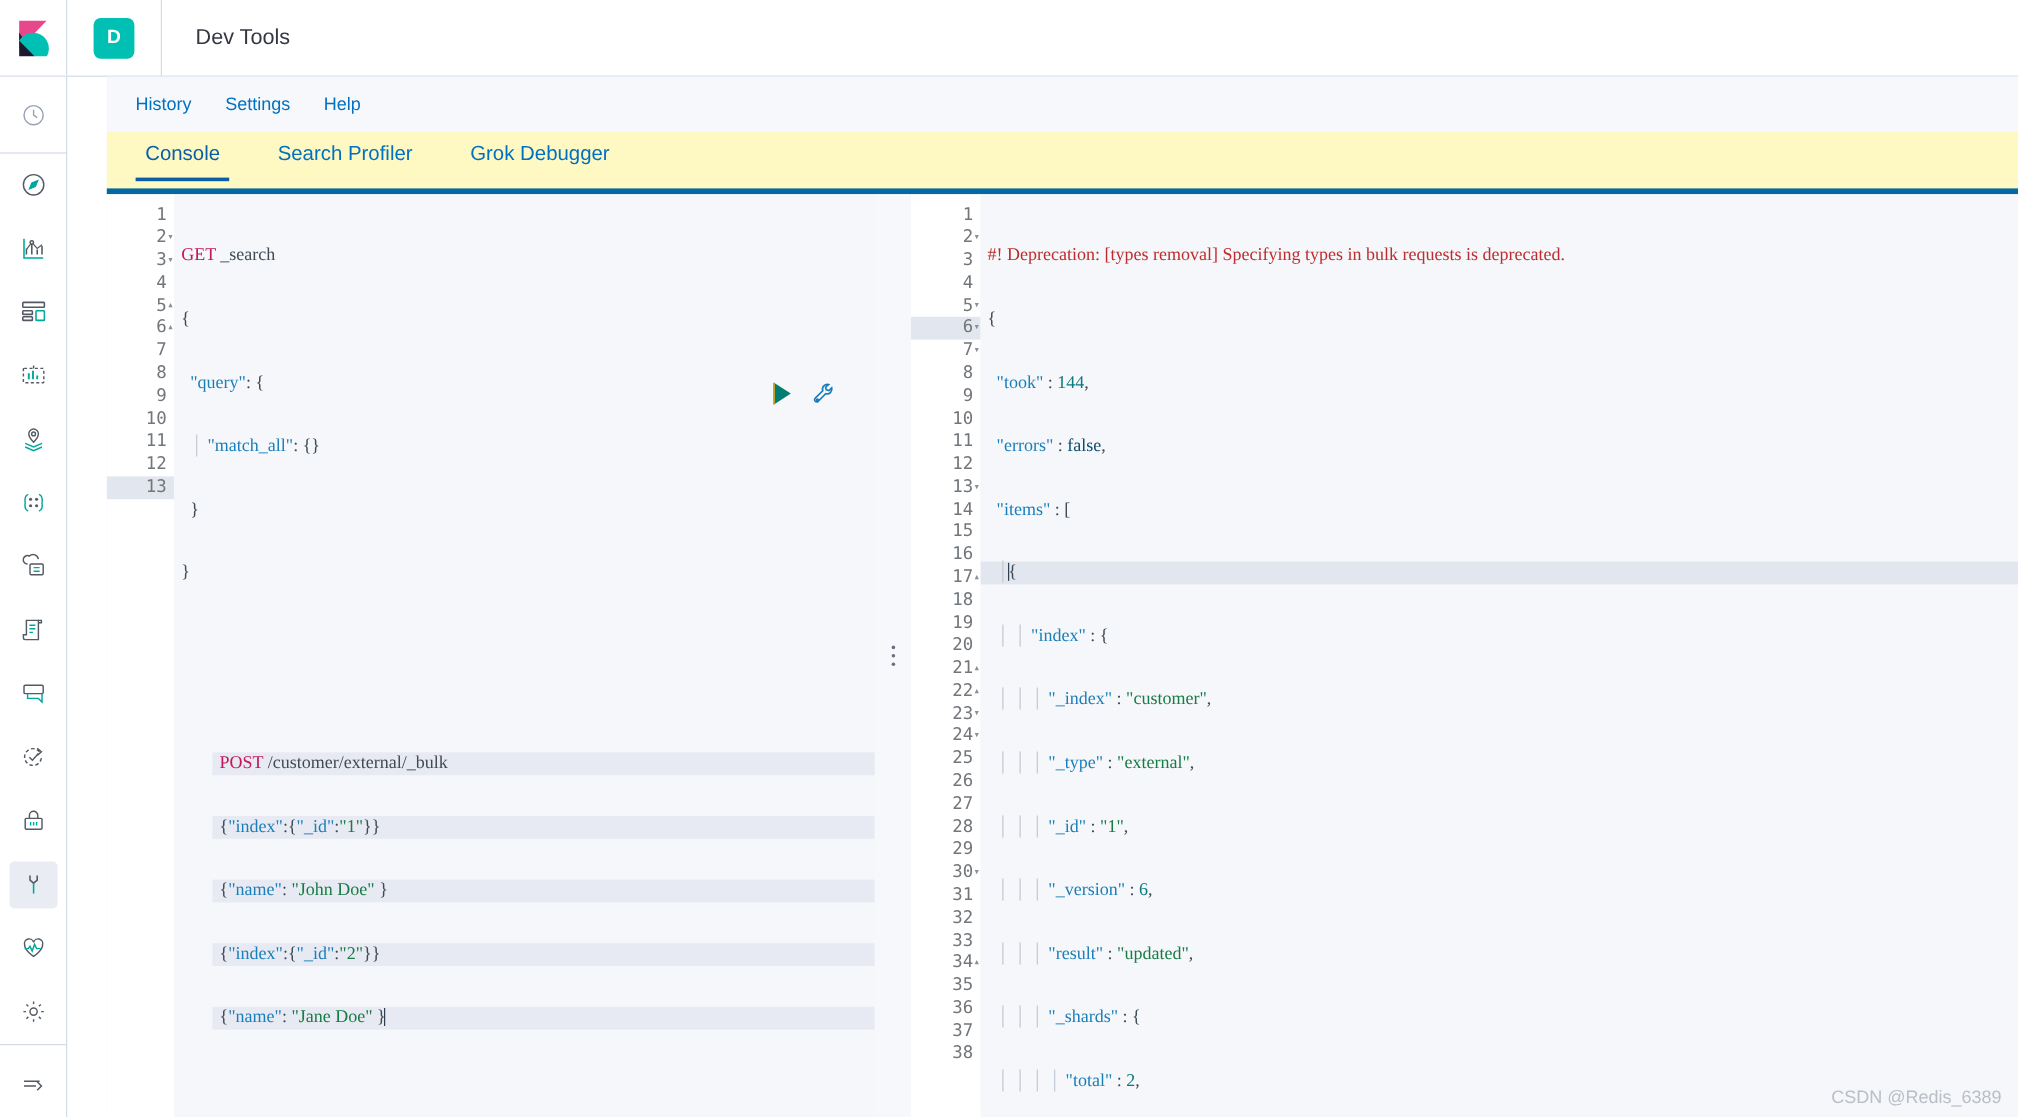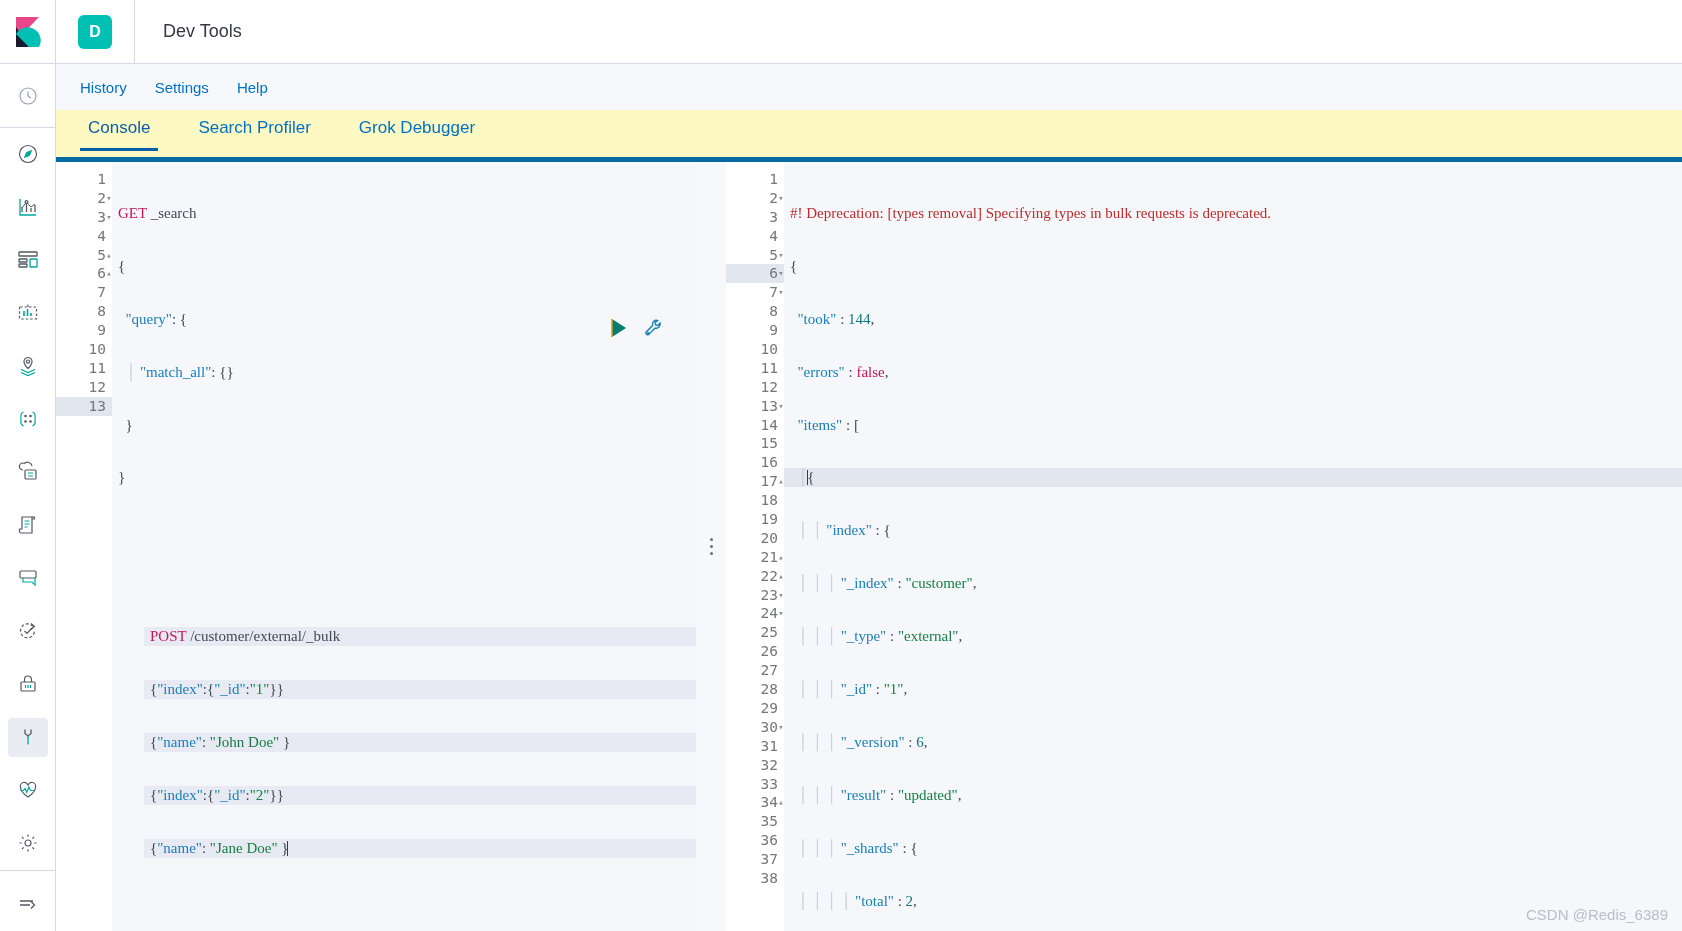--- a/index.html
+++ b/index.html
@@ -33,21 +33,21 @@
     width: 34px; height: 34px; border-radius: 6px;
     background: #00bfb3; color: #ffffff;
     display: flex; align-items: center; justify-content: center;
     font-size: 16px; font-weight: 600;
   }
   .app-title {
     padding-left: 28px; font-size: 18px; color: #343741; font-weight: 400;
   }
 
   
-  .body-row { flex: 1; display: flex; min-height: 0; }
+  .body-row { flex: 1; display: flex; min-height: 0; gap: 33px; }
 
   .rail {
     width: 56px; min-width: 56px;
     background: #ffffff;
     border-right: 1px solid #d3dae6;
     display: flex; flex-direction: column; align-items: center;
     position: relative;
   }
   .rail-sep { width: 100%; height: 1px; background: #d3dae6; }
   .rail-item {
@@ -136,21 +136,21 @@
   }
   .code .cl.hl { background: #e2e6ee; }
   .code .cl.reqhl { background: #e7eaf2; margin-left: 32px; }
 
   
   .t-method { color: #c2185b; }
   .t-url    { color: #3f4b54; }
   .t-key    { color: #1a7eb8; }
   .t-str    { color: #177c43; }
   .t-num    { color: #0a7a7f; }
-  .t-bool   { color: #be185d; }
+  .t-bool   { color: #0c4a6e; }
   .t-punct  { color: #3f4b54; }
   .t-warn   { color: #bd2c2c; margin-top: 40px; }
   .indent-guide { color: #c6ccd6; }
 
   .caret {
     display: inline-block; width: 0; border-left: 1.5px solid #2c3e50;
     height: 15px; vertical-align: -3px; margin: 0 -1px;
   }
 
   .req-actions {

